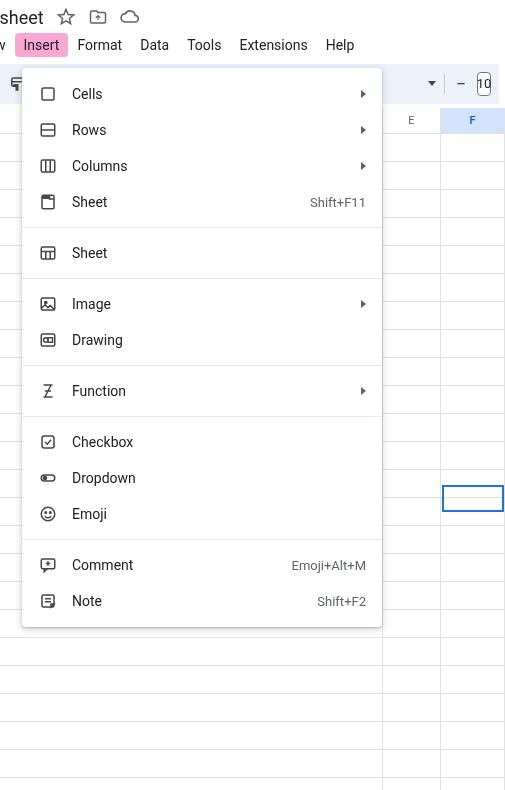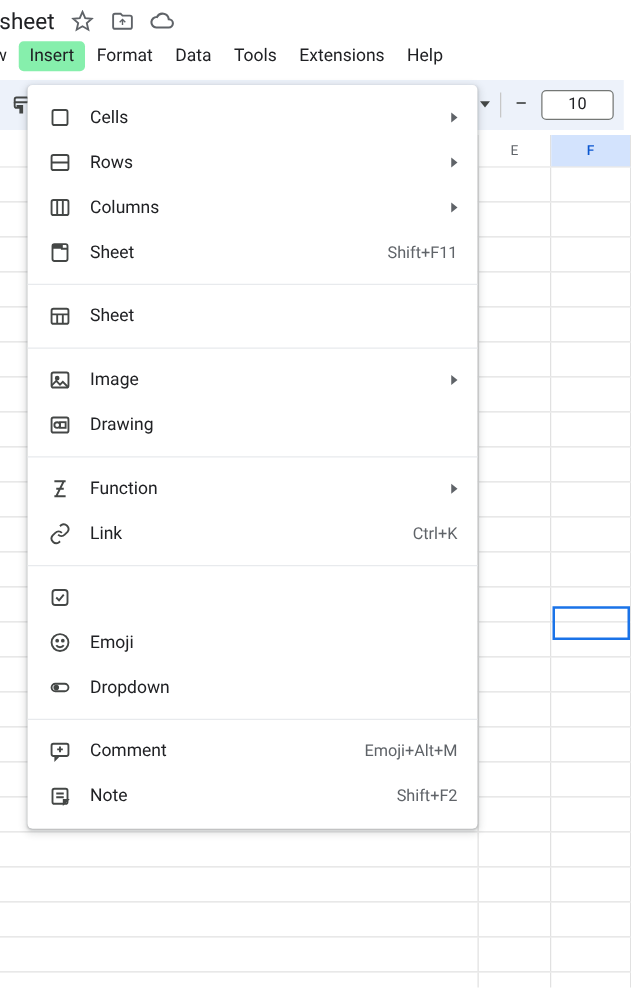--- a/index.html
+++ b/index.html
@@ -45,21 +45,21 @@
       font-size: 14px;
       color: #202124;
       border-radius: 4px;
       cursor: pointer;
       white-space: nowrap;
     }
     .menubar-item.partial-left {
       margin-left: -14px;
     }
     .menubar-item.active {
-      background: #86efac;
+      background: #f9a8d4;
     }
     .toolbar-row {
       display: flex;
       align-items: center;
       height: 40px;
       border-bottom: 1px solid transparent;
       padding-left: 4px;
       gap: 6px;
       background: #edf2fa;
       border-radius: 0 0 0 0;
@@ -81,21 +81,21 @@
     }
     .dropdown-caret {
       width: 0; height: 0;
       border-left: 4px solid transparent;
       border-right: 4px solid transparent;
       border-top: 5px solid #444746;
     }
     .font-size-box {
       border: 1px solid #747775;
       border-radius: 4px;
-      width: 58px;
+      width: 14px;
       height: 24px;
       display:flex;
       align-items:center;
       justify-content:center;
       font-size: 13px;
       background: #fff;
       color: #202124;
     }
     .minus { font-size: 18px; color:#444746; width:16px; text-align:center;}
     .dropdown-menu {
@@ -459,59 +459,50 @@
     <div class="menu-sep"></div>
     <div class="menu-item">
       <span class="menu-icon">
         <svg width="18" height="18" viewBox="0 0 24 24" fill="none" stroke="#444746" stroke-width="2">
           <path d="M6 4h12M6 20h12M16 4l-8 16M8 12h8" stroke-width="2"></path>
         </svg>
       </span>
       <span class="menu-label">Function</span>
       <span class="menu-arrow"></span>
     </div>
-    <div class="menu-item">
-      <span class="menu-icon">
-        <svg width="18" height="18" viewBox="0 0 24 24" fill="none" stroke="#444746" stroke-width="2">
-          <path d="M10 13a5 5 0 007 0l3-3a5 5 0 00-7-7l-1 1"></path>
-          <path d="M14 11a5 5 0 00-7 0l-3 3a5 5 0 007 7l1-1"></path>
-        </svg>
-      </span>
-      <span class="menu-label">Link</span>
-      <span class="menu-shortcut">Ctrl+K</span>
-    </div>
     <div class="menu-sep"></div>
     <div class="menu-item">
       <span class="menu-icon">
         <svg width="18" height="18" viewBox="0 0 24 24" fill="none" stroke="#444746" stroke-width="2">
           <rect x="4" y="4" width="16" height="16" rx="3"></rect>
           <path d="M8 12l3 3 5-6"></path>
         </svg>
       </span>
+      <span class="menu-label">Checkbox</span>
+    </div>
+    <div class="menu-item">
+      <span class="menu-icon">
+        <svg width="18" height="18" viewBox="0 0 24 24" fill="none" stroke="#444746" stroke-width="2">
+          <rect x="3" y="8" width="18" height="8" rx="4"></rect>
+          <circle cx="8" cy="12" r="2" fill="#444746"></circle>
+        </svg>
+      </span>
+      <span class="menu-label">Dropdown</span>
     </div>
     <div class="menu-item">
       <span class="menu-icon">
         <svg width="18" height="18" viewBox="0 0 24 24" fill="none" stroke="#444746" stroke-width="2">
           <circle cx="12" cy="12" r="9"></circle>
           <circle cx="9" cy="10" r="1" fill="#444746"></circle>
           <circle cx="15" cy="10" r="1" fill="#444746"></circle>
           <path d="M8 15c1 1.5 2.5 2 4 2s3-.5 4-2"></path>
         </svg>
       </span>
       <span class="menu-label">Emoji</span>
     </div>
-    <div class="menu-item">
-      <span class="menu-icon">
-        <svg width="18" height="18" viewBox="0 0 24 24" fill="none" stroke="#444746" stroke-width="2">
-          <rect x="3" y="8" width="18" height="8" rx="4"></rect>
-          <circle cx="8" cy="12" r="2" fill="#444746"></circle>
-        </svg>
-      </span>
-      <span class="menu-label">Dropdown</span>
-    </div>
     <div class="menu-sep"></div>
     <div class="menu-item">
       <span class="menu-icon">
         <svg width="18" height="18" viewBox="0 0 24 24" fill="none" stroke="#444746" stroke-width="2">
           <rect x="3" y="4" width="18" height="13" rx="2"></rect>
           <path d="M7 17v4l4-4"></path>
           <line x1="9" y1="10" x2="15" y2="10"></line>
           <line x1="12" y1="7" x2="12" y2="13"></line>
         </svg>
       </span>

